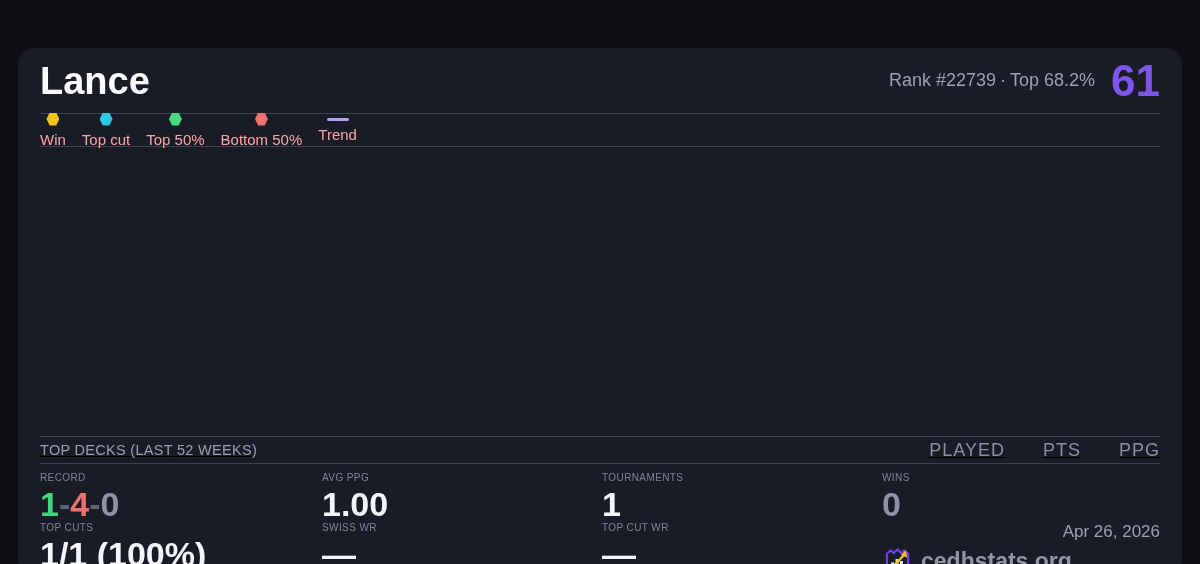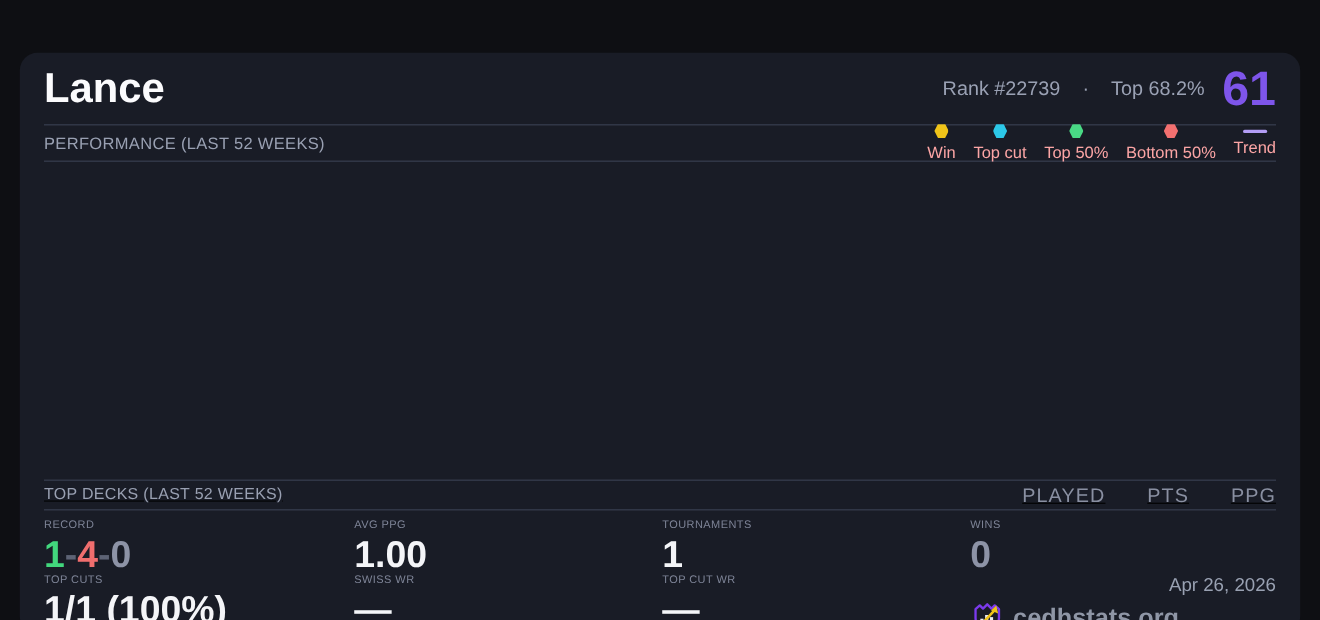--- a/index.html
+++ b/index.html
@@ -18,21 +18,21 @@
     box-sizing:border-box;
     padding:0 22px;
     margin-top:30px;
   }
   .divider{height:1px;background:#3b4254;}
 
   
   .header-row{height:65px;display:flex;justify-content:space-between;align-items:center;}
   .title{font-size:38px;font-weight:800;color:#fbfbfd;margin:0;line-height:1;}
   .header-right{display:flex;align-items:center;gap:16px;}
-  .rank-line{color:#9aa1b4;font-size:18px;display:flex;align-items:center;gap:20px;}
+  .rank-line{color:#9aa1b4;font-size:18px;display:flex;align-items:center;gap:4px;}
   .score{font-size:44px;font-weight:800;line-height:1;}
 
   
   .perf-row{height:32px;display:flex;justify-content:space-between;align-items:center;}
   .section-heading{color:#99a0b2;font-size:15px;letter-spacing:.3px;}
   .legend{display:flex;align-items:center;gap:16px;}
   .legend-item{display:flex;align-items:center;gap:5px;color:#fca5a5;font-size:15px;flex-direction:column;}
   .dot{width:13px;height:13px;clip-path:polygon(25% 0,75% 0,100% 50%,75% 100%,25% 100%,0 50%);}
   .trend-swatch{width:22px;height:3px;border-radius:2px;}
 
@@ -74,21 +74,20 @@
         <span>·</span>
         <span>Top 68.2%</span>
       </div>
       <span class="score" style="color: rgb(126, 85, 234);">61</span>
     </div>
   </div>
 
   <div class="divider"></div>
 
   <div class="perf-row">
-    <span class="section-heading">PERFORMANCE (LAST 52 WEEKS)</span>
     <div class="legend">
       <div class="legend-item">
         <span class="dot" style="background-color: rgb(240, 196, 25);"></span>
         <span>Win</span>
       </div>
       <div class="legend-item">
         <span class="dot" style="background-color: rgb(44, 200, 232);"></span>
         <span>Top cut</span>
       </div>
       <div class="legend-item">

